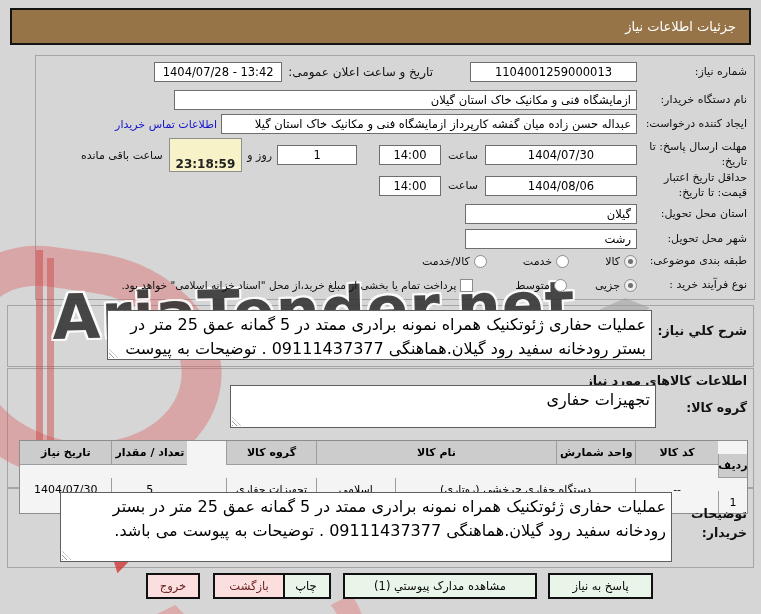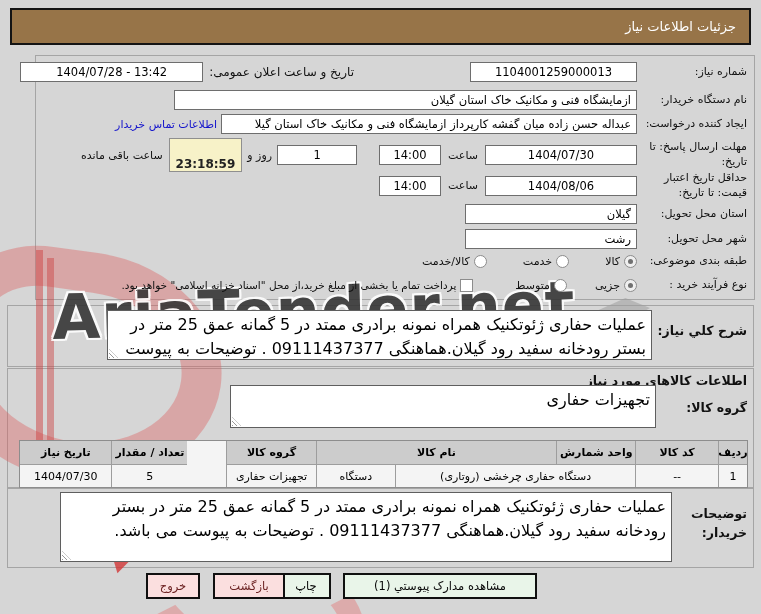--- a/index.html
+++ b/index.html
@@ -69,21 +69,21 @@
 
   
   .tbl { position:absolute; top:440px; left:19px; width:729px; z-index:3;
     border:1px solid #8d8d8d; background:#f4f4f4; }
   .trow { display:flex; }
   .tcell { border-left:1px solid #9d9d9d; font-size:11px; display:flex; align-items:center;
     justify-content:center; text-align:center; padding:0 2px; overflow:hidden; }
   .tcell:last-child { border-left:none; }
   .thead .tcell { height:24px; font-weight:bold; background:#cccccc; border-bottom:1px solid #9d9d9d; }
   .tbody .tcell { height:22px; background:#f4f4f4; }
-  .c0{width:4.2%;} .c1{width:12%;} .c2{width:35%;} .c3{width:11.5%;} .c4{width:13%;margin-left:39px;} .c5{width:11%;} .c6{width:13.3%;}
+  .c0{width:4.2%;margin-top:13px;} .c1{width:12%;} .c2{width:35%;} .c3{width:11.5%;} .c4{width:13%;margin-left:39px;} .c5{width:11%;} .c6{width:13.3%;}
 
   
   .btn { position:absolute; top:573px; height:26px; border:2px solid #101010; font-size:11.5px;
     display:flex; align-items:center; justify-content:center; z-index:3; cursor:pointer;
     font-family:"DejaVu Sans", sans-serif; }
   .btn-green { background:#e9f5e9; color:#0a0a0a; }
   .btn-pink  { background:#fbdfdf; color:#6e2424; }
 </style>
 </head>
 <body>
@@ -103,22 +103,22 @@
     <div class="wm-bar2"></div>
     <div class="wm-text">AriaTender.net</div>
     <div class="wm-arrow"></div>
     <div class="wm-tri"></div>
     <div class="wm-swoosh"></div>
   </div>
 
   <div class="row" style="top:62px;">
     <div class="lbl">شماره نیاز:</div>
     <div class="tbox center num" style="width:167px;">1104001259000013</div>
-    <div class="lbl" style="width:auto; min-width:0; margin-right:116px; font-size:12px;">تاریخ و ساعت اعلان عمومی:</div>
-    <div class="tbox center num" style="width:183px; margin-right:6px;">1404/07/28 - 13:42</div>
+    <div class="lbl" style="width:auto; min-width:0; margin-right:37px; font-size:12px;">تاریخ و ساعت اعلان عمومی:</div>
+    <div class="tbox center num" style="width:128px; margin-right:6px;">1404/07/28 - 13:42</div>
   </div>
 
   <div class="row" style="top:90px;">
     <div class="lbl">نام دستگاه خریدار:</div>
     <div class="tbox rightal" style="width:463px;">ازمایشگاه فنی و مکانیک خاک استان گیلان</div>
   </div>
 
   <div class="row" style="top:114px;">
     <div class="lbl">ایجاد کننده درخواست:</div>
     <div class="tbox rightal" style="width:416px;">عبداله حسن زاده میان گفشه کارپرداز ازمایشگاه فنی و مکانیک خاک استان گیلا</div>
@@ -193,31 +193,32 @@
       <div class="tcell c3">واحد شمارش</div>
       <div class="tcell c2">نام کالا</div>
       <div class="tcell c4">گروه کالا</div>
       <div class="tcell c5">تعداد / مقدار</div>
       <div class="tcell c6">تاریخ نیاز</div>
     </div>
     <div class="trow tbody">
       <div class="tcell c0">1</div>
       <div class="tcell c1">--</div>
       <div class="tcell c2">دستگاه حفاری چرخشی (روتاری)</div>
-      <div class="tcell c3">دستگاه</div>
+      <div class="tcell c3">اسلامی</div>
       <div class="tcell c4">تجهیزات حفاری</div>
       <div class="tcell c5">5</div>
       <div class="tcell c6 num">1404/07/30</div>
     </div>
   </div>
 
   <div class="sec-hdr" style="top:505px; right:14px; width:72px; text-align:right; line-height:1.5;">توضیحات خریدار:</div>
   <div class="ta" style="top:492px; left:60px; width:612px; height:70px;">
     <span>عملیات حفاری ژئوتکنیک همراه نمونه برادری ممتد در 5 گمانه عمق 25 متر در بستر رودخانه سفید رود گیلان.هماهنگی 09111437377 . توضیحات به پیوست می باشد.</span>
     <i class="grip"></i>
   </div>
 
+  <div class="btn btn-green" style="left:548px; width:105px;">پاسخ به نیاز</div>
   <div class="btn btn-green" style="left:343px; width:194px;">مشاهده مدارک پیوستي (1)</div>
   <div class="btn btn-green" style="left:281px; width:50px;">چاپ</div>
   <div class="btn btn-pink" style="left:213px; width:72px;">بازگشت</div>
   <div class="btn btn-pink" style="left:146px; width:54px;">خروج</div>
 
 </div>
 
 </body></html>

